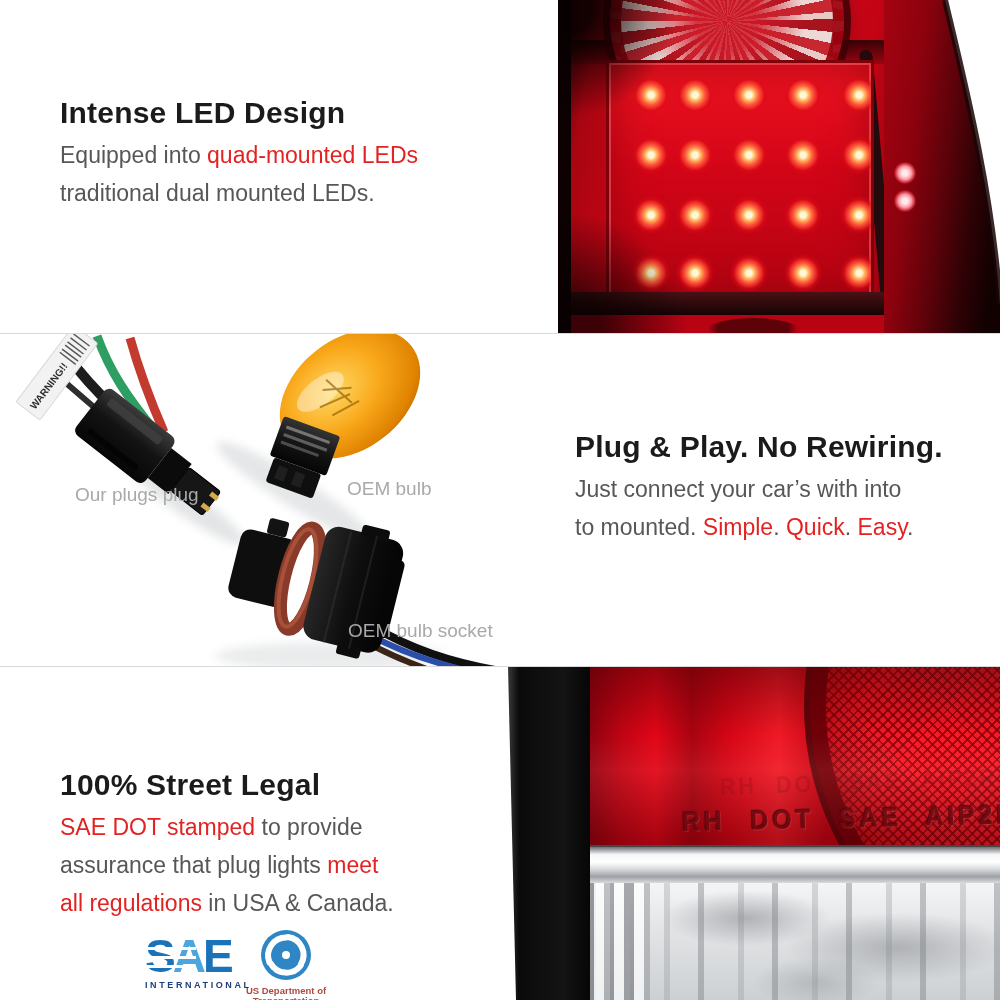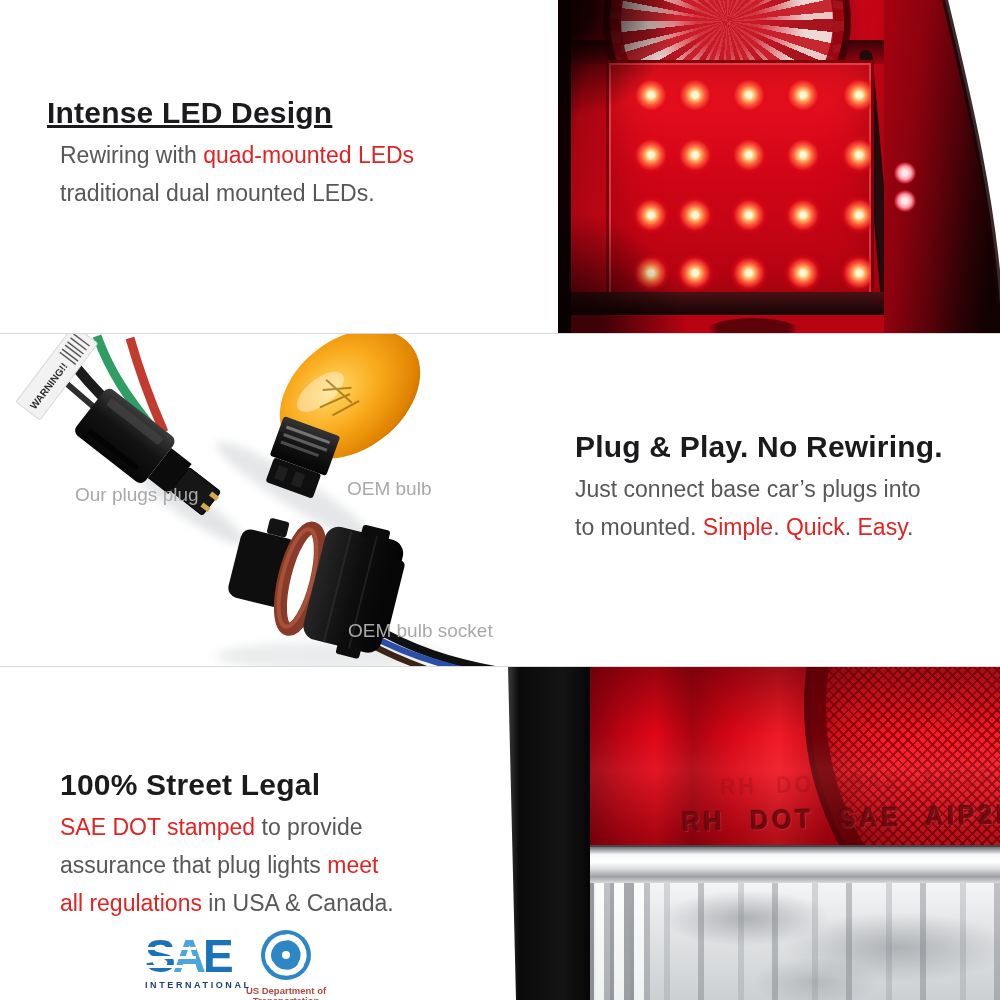--- a/index.html
+++ b/index.html
@@ -96,23 +96,23 @@
   .sae-stripe { position:absolute; left:0; width:58%; height:3px; background:#ffffff; }
   .sae-sub { margin-top:4px; font-size:9px; font-weight:bold; letter-spacing:2.6px; color:#1c3f7c; white-space:nowrap; }
   .dot-logo { position:absolute; left:238px; top:929px; width:96px; text-align:center; }
   .dot-text { font-size:9.5px; font-weight:bold; color:#b2473c; line-height:1.05; margin-top:1px; }
 </style>
 </head>
 <body>
 
 <div id="canvas">
 
-  <div class="h1" style="left:47px; top:96px;text-decoration:underline;">Intense LED Design</div>
+  <div class="h1" style="left:60px; top:96px;">Intense LED Design</div>
   <div class="para" style="left:60px; top:136px;">
-      <div><span>Rewiring with </span><span class="red">quad-mounted LEDs</span></div>
+      <div><span>Equipped into </span><span class="red">quad-mounted LEDs</span></div>
       <div><span>traditional dual mounted LEDs.</span></div>
     </div>
 
   <div id="photo-top">
     <div class="pt-body"></div>
     <div class="pt-topband"></div>
     <div class="pt-lens"></div>
     <div class="pt-sband"></div>
     <div class="pt-rim"></div>
     <div class="pt-panel">
@@ -245,21 +245,21 @@
       </g>
     </g>
   </svg>
 
   <div class="plabel" style="left:75px; top:484px;">Our plugs plug</div>
   <div class="plabel" style="left:347px; top:478px;">OEM bulb</div>
   <div class="plabel" style="left:348px; top:620px;">OEM bulb socket</div>
 
   <div class="h1" style="left:575px; top:430px;">Plug &amp; Play. No Rewiring.</div>
   <div class="para" style="left:575px; top:470px;">
-      <div><span>Just connect base car’s plugs into</span></div>
+      <div><span>Just connect your car’s with into</span></div>
       <div><span>to mounted. </span><span class="red">Simple</span><span>. </span><span class="red">Quick</span><span>. </span><span class="red">Easy</span><span>.</span></div>
     </div>
 
   <div class="divider" style="top:666px;"></div>
 
   <div class="h1" style="left:60px; top:768px;">100% Street Legal</div>
   <div class="para" style="left:60px; top:808px;">
       <div><span class="red">SAE DOT stamped</span><span> to provide</span></div>
       <div><span>assurance that plug lights </span><span class="red">meet</span></div>
       <div><span class="red">all regulations</span><span> in USA &amp; Canada.</span></div>

